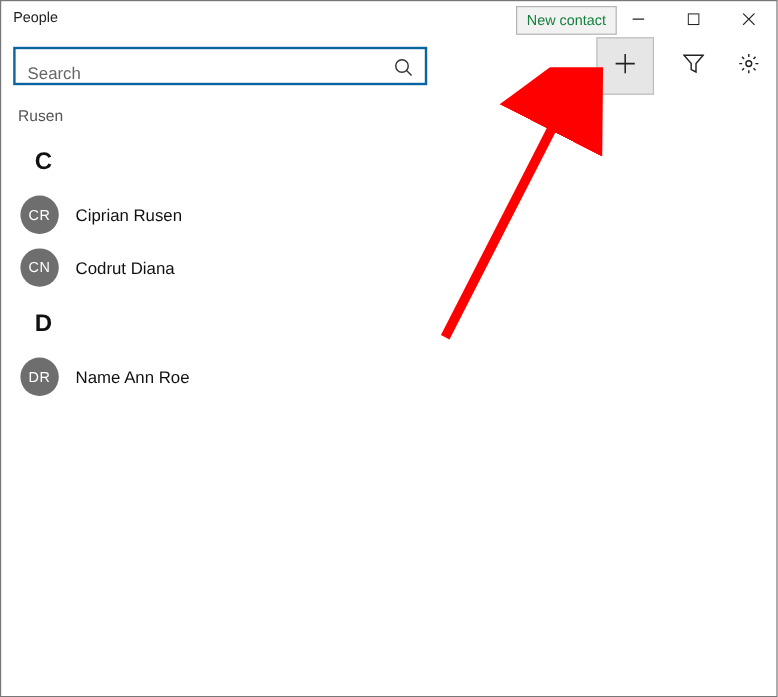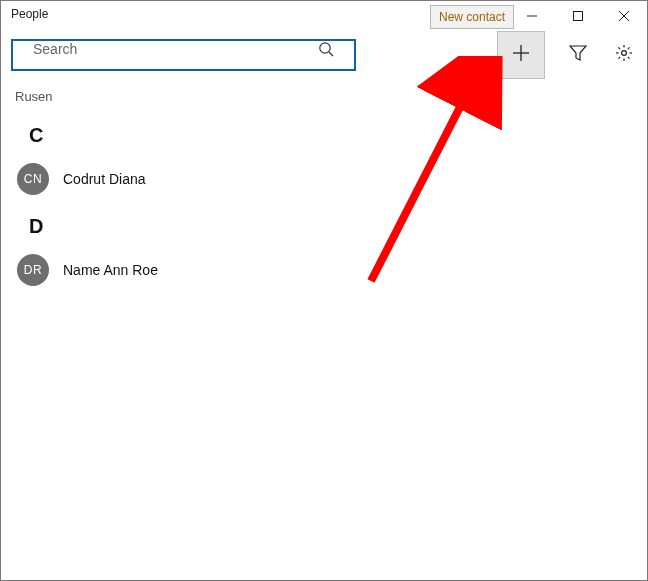--- a/index.html
+++ b/index.html
@@ -43,22 +43,22 @@
       align-items: center;
       height: 48px;
       padding: 0 10px;
       position: relative;
     }
     .search-box {
       border: 2px solid #0a64a0;
       height: 32px;
       width: 345px;
       display: flex;
-      align-items: flex-start;
-      padding: 0 20px;
+      align-items: flex-end;
+      padding: 0 10px;
       background: #fff;
     }
     .search-input {
       border: none;
       outline: none;
       flex: 1;
       font-size: 14px;
       color: #333;
       background: transparent;
     }
@@ -90,21 +90,21 @@
       justify-content: center;
     }
     .tooltip {
       position: absolute;
       top: 4px;
       right: 133px;
       background: #f2f2f2;
       border: 1px solid #b5b5b5;
       padding: 4px 8px;
       font-size: 12px;
-      color: #a16207;
+      color: #15803d;
       white-space: nowrap;
       z-index: 5;
     }
     .column-header {
       font-size: 13px;
       color: #555;
       padding: 10px 0 6px 14px;
     }
     .contact-list {
       padding: 0 10px;
@@ -217,20 +217,24 @@
       </span>
     </div>
   </div>
 </div>
 
 <div class="column-header">Rusen</div>
 
 <div class="contact-list">
   <div class="group-letter">C</div>
 
+  <div class="contact-row">
+    <div class="avatar">CR</div>
+    <div class="contact-name">Ciprian Rusen</div>
+  </div>
 
   <div class="contact-row">
     <div class="avatar">CN</div>
     <div class="contact-name">Codrut Diana</div>
   </div>
 
   <div class="group-letter">D</div>
 
   <div class="contact-row">
     <div class="avatar">DR</div>

